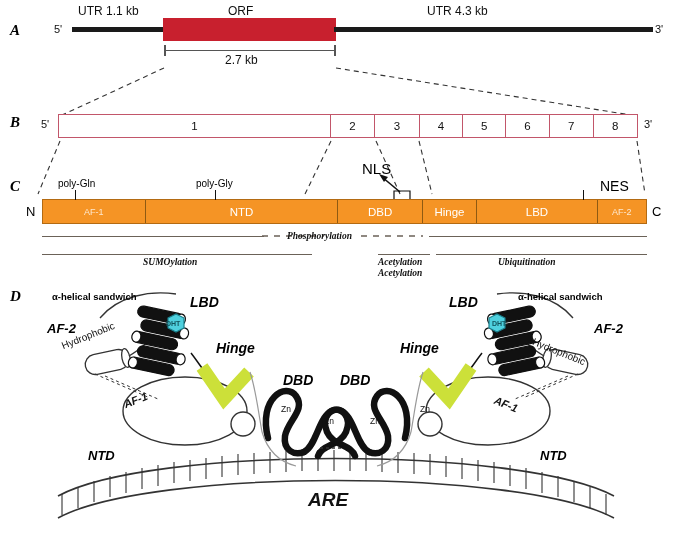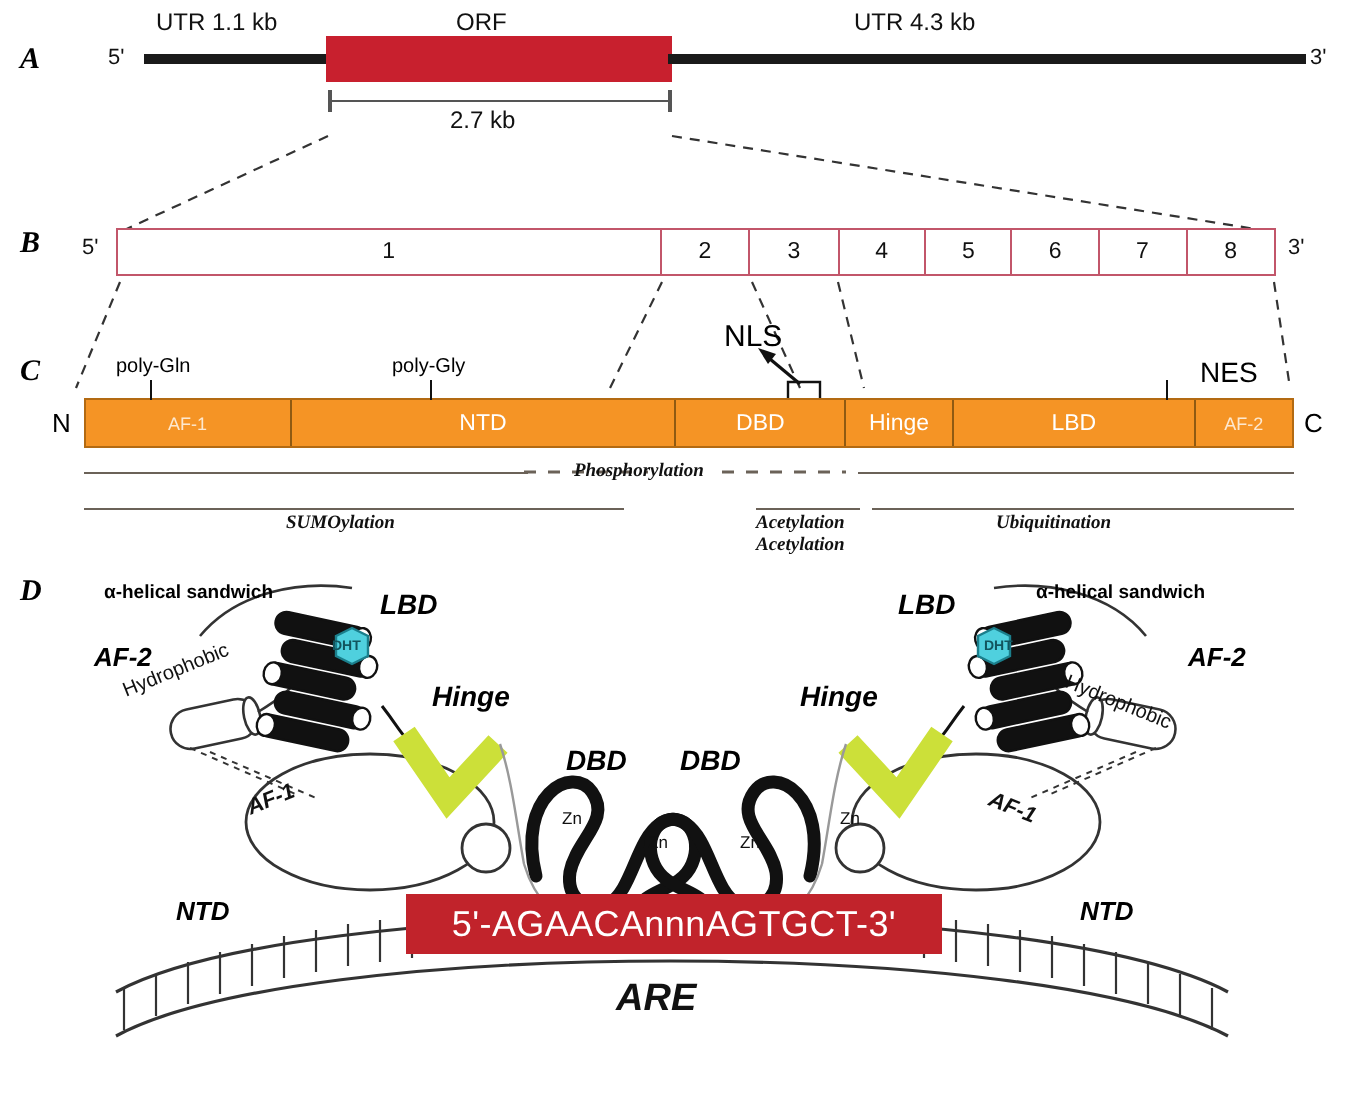--- a/index.html
+++ b/index.html
@@ -309,18 +309,15 @@
   <div class="dlabel" style="left:594px;top:321px;font-size:13px;">AF-2</div>
   <div class="hydro" style="left:535px;top:336px;transform:rotate(22deg);transform-origin:left top;">Hydrophobic</div>
   <div class="af1tag" style="left:497px;top:394px;transform:rotate(22deg);transform-origin:left top;">AF-1</div>
   <div class="dlabel" style="left:540px;top:448px;font-size:13px;">NTD</div>
   <div class="dlabel" style="left:400px;top:340px;">Hinge</div>
   <div class="dlabel" style="left:340px;top:372px;">DBD</div>
   <div class="zn" style="left:370px;top:416px;">Zn</div>
   <div class="zn" style="left:420px;top:404px;">Zn</div>
   <div id="dhtB" style="left:492px;top:320px;">DHT</div>
 
-  <div id="areSeqBox" style="left:203px;top:447px;width:268px;height:30px;">
-    <span id="areSeq">5'-AGAACAnnnAGTGCT-3'</span>
-  </div>
   <div id="areName" style="left:308px;top:489px;">ARE</div>
 
 </div>
 
 </body></html>

